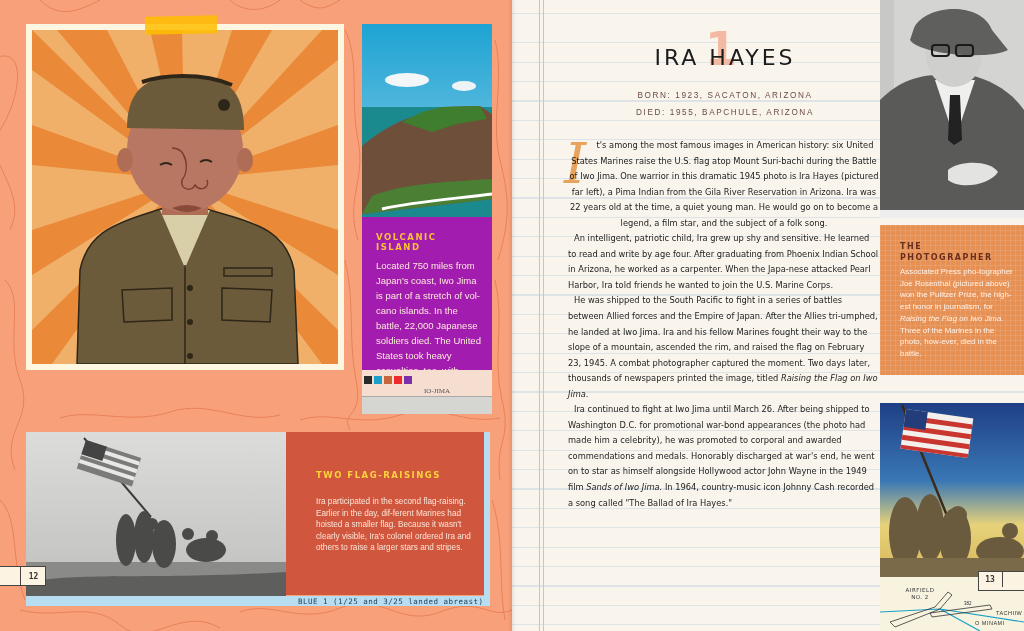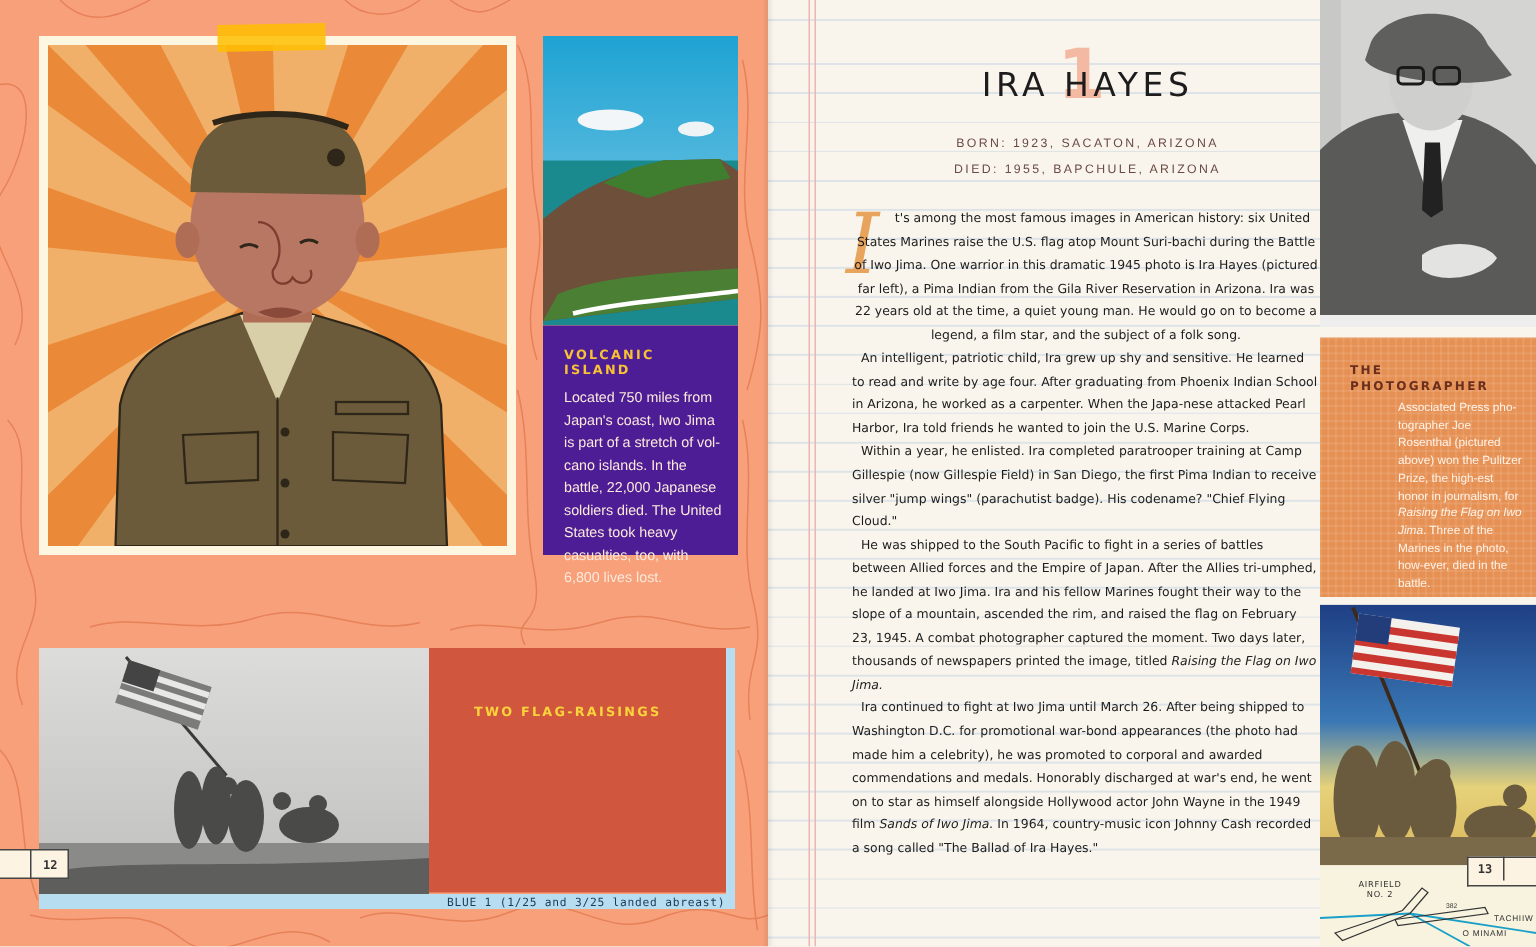--- a/index.html
+++ b/index.html
@@ -24,21 +24,21 @@
     position: absolute; left: 145px; top: 16px; width: 72px; height: 18px;
     background: rgba(255, 190, 0, 0.85); transform: rotate(-1deg);
   }
 
   .island-photo {
     position: absolute; left: 362px; top: 24px; width: 130px; height: 193px;
     overflow: hidden;
   }
   .volcanic-box {
     position: absolute; left: 362px; top: 217px; width: 130px; height: 153px;
-    background: #4c1d95; padding: 15px 10px 10px 14px; color: #fbe9dc;
+    background: #a21caf; padding: 15px 10px 10px 14px; color: #fbe9dc;
   }
   .volcanic-title {
     font-family: "DejaVu Sans", sans-serif; font-weight: bold; font-size: 8.5px;
     letter-spacing: 1.5px; color: #f9c234; margin-bottom: 6px;
   }
   .volcanic-body { font-size: 9.5px; line-height: 15px; }
 
   .map-strip {
     position: absolute; left: 362px; top: 370px; width: 130px; height: 44px;
     background: #f5ddd0;
@@ -124,33 +124,33 @@
     font-family: "DejaVu Sans", sans-serif; font-size: 8.3px; line-height: 15.55px; color: #1d1d1d;
   }
   .body-text p { text-indent: 6px; }
   .body-text p.first { text-indent: 0; padding-left: 0; text-align: center; }
 
   .photographer-photo {
     position: absolute; left: 880px; top: 0; width: 144px; height: 218px;
     background: linear-gradient(180deg, #d9d9d7 0%, #bdbdbb 100%); overflow: hidden;
   }
   .photographer-box {
-    position: absolute; left: 880px; top: 225px; width: 144px; height: 173px;
+    position: absolute; left: 880px; top: 225px; width: 144px; height: 150px;
     background-color: #e69053;
     background-image:
       linear-gradient(rgba(255,255,255,0.10) 1px, transparent 1px),
       linear-gradient(90deg, rgba(255,255,255,0.10) 1px, transparent 1px);
     background-size: 5px 5px;
     padding: 16px 8px 8px 20px; color: #fff3e8;
   }
   .photographer-title {
     font-family: "DejaVu Sans", sans-serif; font-weight: bold; font-size: 8px;
     letter-spacing: 1.5px; color: #6a2e1c; line-height: 11px; margin-bottom: 3px;
   }
-  .photographer-body { font-size: 7.9px; line-height: 11.7px; padding-left: 32px; }
+  .photographer-body { font-size: 7.9px; line-height: 11.7px; }
 
   .painting {
     position: absolute; left: 880px; top: 403px; width: 144px; height: 174px; overflow: hidden;
   }
   .map-br {
     position: absolute; left: 880px; top: 577px; width: 144px; height: 54px; background: #f7f3df;
   }
   .page-tab-right {
     position: absolute; left: 978px; top: 571px; width: 46px; height: 20px;
     background: #fdf3e3; border: 1.5px solid #444; border-right: none;
@@ -286,20 +286,31 @@
       <path d="M10 172 C 40 160, 80 158, 130 155 L 130 175 L 0 190 Z" fill="#4b7f34"></path>
       <path d="M20 185 C 50 178, 90 175, 130 170" stroke="#ffffff" stroke-width="3" fill="none"></path>
     </svg>
   </div>
 
   <div class="volcanic-box">
     <div class="volcanic-title">VOLCANIC ISLAND</div>
     <div class="volcanic-body">Located 750 miles from Japan's coast, Iwo Jima is part of a stretch of vol-cano islands. In the battle, 22,000 Japanese soldiers died. The United States took heavy casualties, too, with 6,800 lives lost.</div>
   </div>
 
+  <div class="map-strip">
+    <div class="swatches">
+      <div class="sw" style="background:#2a2a2a"></div>
+      <div class="sw" style="background:#1ba0c9"></div>
+      <div class="sw" style="background:#c8663b"></div>
+      <div class="sw" style="background:#ee2b2b"></div>
+      <div class="sw" style="background:#7b2fa8"></div>
+    </div>
+    <div class="iojima">IO-JIMA</div>
+    <div class="grid"></div>
+  </div>
 
   <div class="flag-photo">
     <svg width="260" height="165" viewBox="0 0 260 165">
       <defs>
         <linearGradient id="gsky" x1="0" y1="0" x2="0" y2="1">
           <stop offset="0" stop-color="#dcdcda"></stop>
           <stop offset="1" stop-color="#bfbfbd"></stop>
         </linearGradient>
       </defs>
       <rect width="260" height="165" fill="url(#gsky)"></rect>
@@ -320,20 +331,21 @@
         <ellipse cx="180" cy="118" rx="20" ry="12"></ellipse>
         <circle cx="126" cy="92" r="6"></circle>
         <circle cx="162" cy="102" r="6"></circle>
         <circle cx="186" cy="104" r="6"></circle>
       </g>
     </svg>
   </div>
 
   <div class="two-flags-box">
     <div class="two-flags-title">TWO FLAG-RAISINGS</div>
+    <div class="two-flags-body">Ira participated in the second flag-raising. Earlier in the day, dif-ferent Marines had hoisted a smaller flag. Because it wasn't clearly visible, Ira's colonel ordered Ira and others to raise a larger stars and stripes.</div>
   </div>
 
   <div class="map-blue-right"></div>
   <div class="map-blue"></div>
   <div class="blue-label">BLUE 1 (1/25 and 3/25 landed abreast)</div>
 
   <div class="page-tab-left"></div>
   <div class="page-num-left">12</div>
 </div>
 
@@ -344,21 +356,20 @@
 
 <div class="title-num">1</div>
 <div class="title">IRA HAYES</div>
 <div class="born">BORN: 1923, SACATON, ARIZONA</div>
 <div class="died">DIED: 1955, BAPCHULE, ARIZONA</div>
 
 <div class="dropcap">I</div>
 <div class="body-text">
   <p class="first" style="padding-left:0;text-indent:22px">t's among the most famous images in American history: six United States Marines raise the U.S. flag atop Mount Suri-bachi during the Battle of Iwo Jima. One warrior in this dramatic 1945 photo is Ira Hayes (pictured far left), a Pima Indian from the Gila River Reservation in Arizona. Ira was 22 years old at the time, a quiet young man. He would go on to become a legend, a film star, and the subject of a folk song.</p>
   <p>An intelligent, patriotic child, Ira grew up shy and sensitive. He learned to read and write by age four. After graduating from Phoenix Indian School in Arizona, he worked as a carpenter. When the Japa-nese attacked Pearl Harbor, Ira told friends he wanted to join the U.S. Marine Corps.</p>
-  <p>Within a year, he enlisted. Ira completed paratrooper training at Camp Gillespie (now Gillespie Field) in San Diego, the first Pima Indian to receive silver "jump wings" (parachutist badge). His codename? "Chief Flying Cloud."</p>
   <p><span>He was shipped to the South Pacific to fight in a series of battles between Allied forces and the Empire of Japan. After the Allies tri-umphed, he landed at Iwo Jima. Ira and his fellow Marines fought their way to the slope of a mountain, ascended the rim, and raised the flag on February 23, 1945. A combat photographer captured the moment. Two days later, thousands of newspapers printed the image, titled</span> <i>Raising the Flag on Iwo Jima.</i></p>
   <p><span>Ira continued to fight at Iwo Jima until March 26. After being shipped to Washington D.C. for promotional war-bond appearances (the photo had made him a celebrity), he was promoted to corporal and awarded commendations and medals. Honorably discharged at war's end, he went on to star as himself alongside Hollywood actor John Wayne in the 1949 film</span> <i>Sands of Iwo Jima.</i><span> In 1964, country-music icon Johnny Cash recorded a song called "The Ballad of Ira Hayes."</span></p>
 </div>
 
 <div class="photographer-photo">
   <svg width="144" height="218" viewBox="0 0 144 218">
     <rect width="144" height="218" fill="#d4d4d2"></rect>
     <rect x="0" y="0" width="14" height="218" fill="#c8c8c6"></rect>
     <path d="M0 218 L 0 100 C 20 80, 40 75, 60 75 L 90 75 C 110 80, 130 90, 144 110 L 144 218 Z" fill="#5a5a58"></path>
     <path d="M55 80 L 75 140 L 95 80 Z" fill="#efefed"></path>

